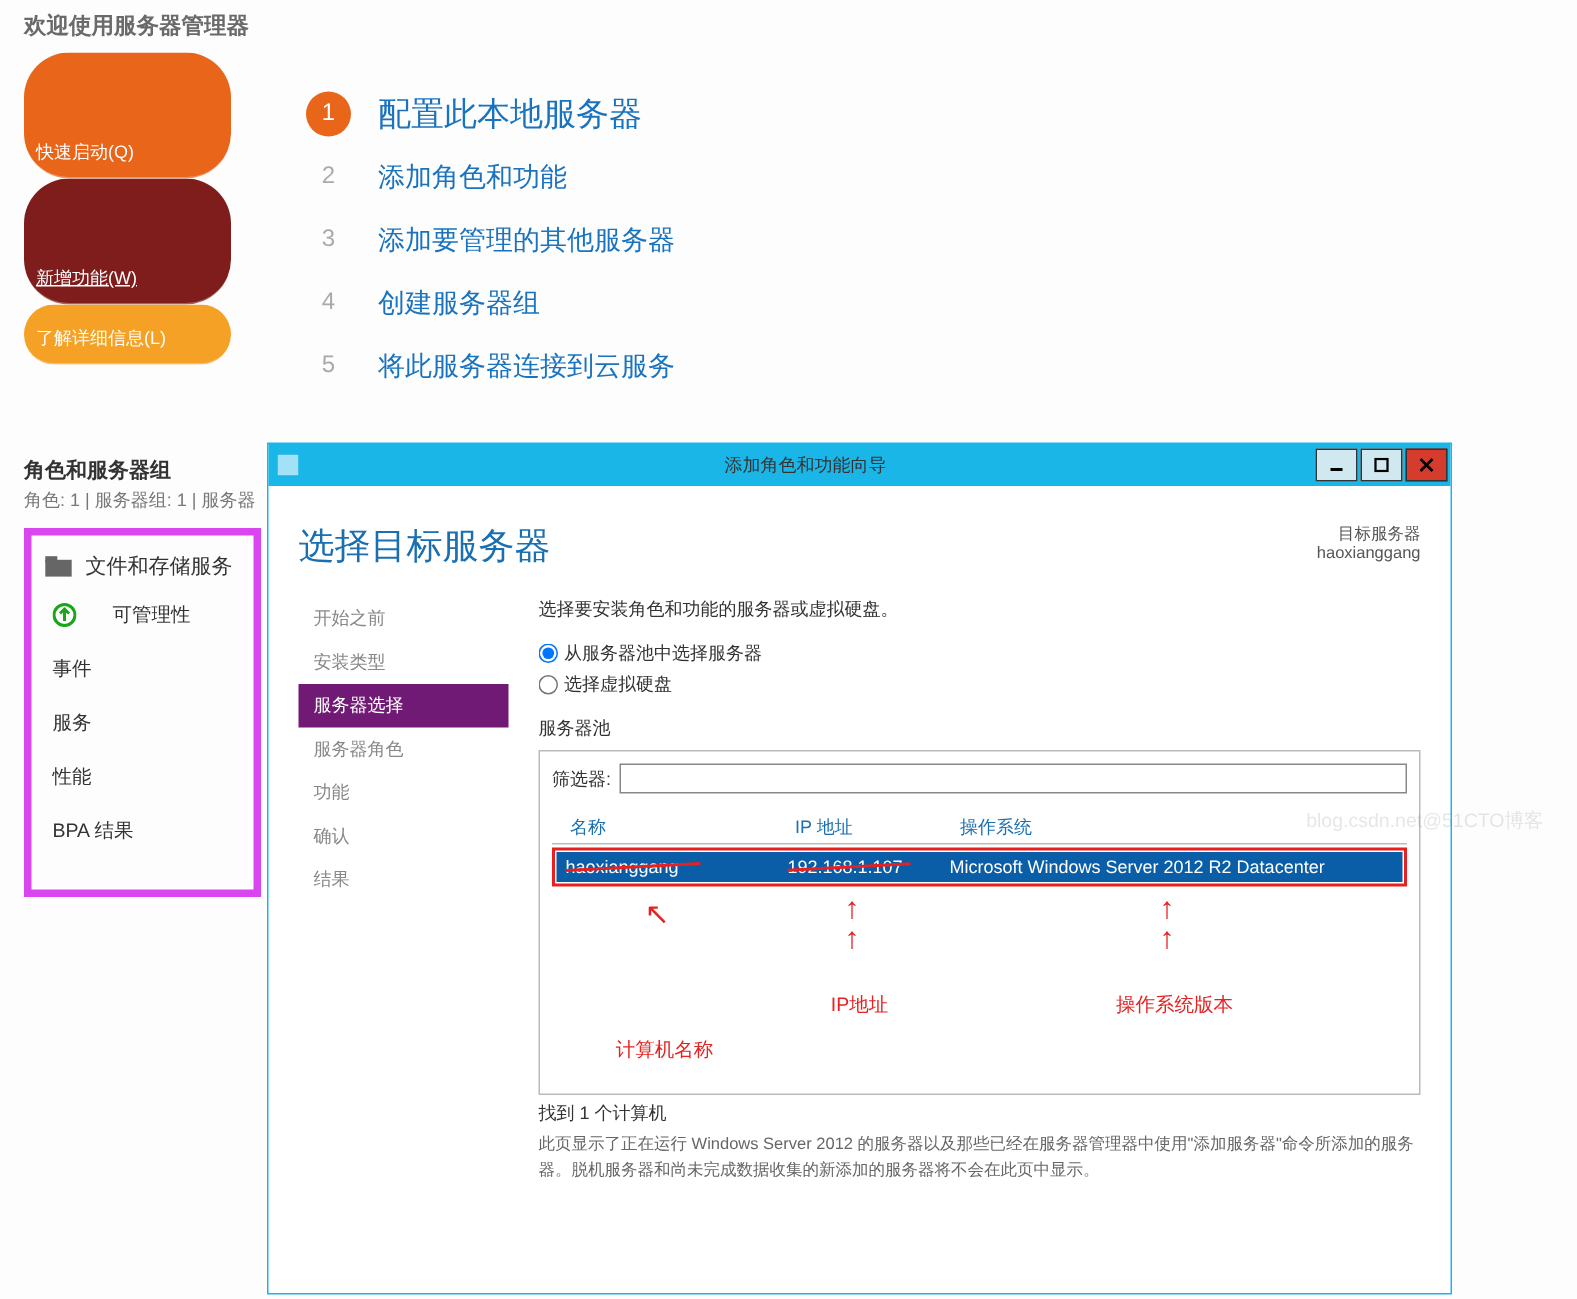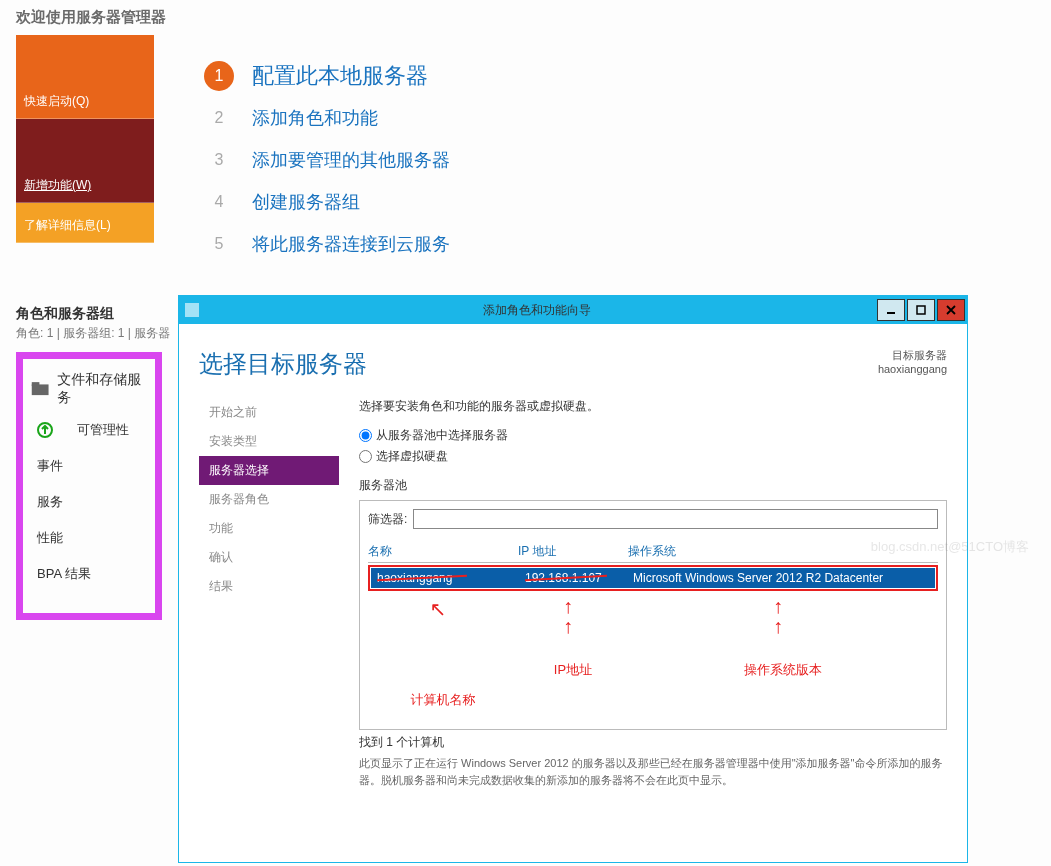--- a/index.html
+++ b/index.html
@@ -2,39 +2,39 @@
 <html><head>
   <meta charset="utf-8">
   <style>
     * { box-sizing: border-box; margin: 0; padding: 0; font-family: "Microsoft YaHei", "Segoe UI", sans-serif; }
     body { background: #fdfdfd; width: 1051px; height: 866px; overflow: hidden; position: relative; }
 
     .welcome-title { color: #6a6a6a; font-size: 15px; font-weight: bold; padding: 8px 16px; }
 
     .dashboard { display: flex; }
     .sidebar-tabs { width: 138px; display: flex; flex-direction: column; margin-left: 16px; }
-    .tab-item { height: 84px; display: flex; align-items: flex-end; padding: 8px; font-size: 12px; color: #fff; border-bottom: 1px solid rgba(255,255,255,0.3); cursor: default; }
+    .tab-item { height: 84px; display: flex; align-items: flex-end; padding: 8px; font-size: 12px; color: #fff; border-bottom: 1px solid rgba(255,255,255,0.3); cursor: default; border-radius: 30px; }
     .tab-quick { background: #e8651a; }
     .tab-addnew { background: #7f1d1d; color: #fff; text-decoration: underline; }
     .tab-more { background: #f4a125; color: #fff; height: 40px; }
 
     .quickstart { flex: 1; padding: 26px 20px 0 50px; }
     .step { display: flex; align-items: center; gap: 18px; margin-bottom: 12px; }
     .step-circle { width: 30px; height: 30px; border-radius: 50%; display: flex; align-items: center; justify-content: center; font-size: 16px; }
     .step-1 .step-circle { background: #e8651a; color: #fff; }
     .step-title { font-size: 22px; }
     .step-1 .step-title { color: #1a73bf; }
     .step-other .step-circle { color: #aaa; }
     .step-other .step-title { color: #1a73bf; font-size: 18px; }
 
     .roles-section { margin: 34px 16px 0 16px; }
     .roles-heading { font-size: 14px; font-weight: bold; color: #333; }
     .roles-sub { font-size: 12px; color: #777; margin-top: 2px; }
 
-    .file-panel { border: 7px solid #d946ef; margin: 10px 0 0 16px; width: 146px; padding: 12px 8px; }
+    .file-panel { border: 5px solid #d946ef; margin: 10px 0 0 16px; width: 158px; padding: 12px 8px; }
     .file-panel .panel-header { display: flex; align-items: center; gap: 8px; font-size: 14px; color: #333; margin-bottom: 14px; }
     .file-panel .panel-header svg { width: 20px; height: 16px; }
     .file-panel .row { display: flex; align-items: center; gap: 24px; font-size: 13px; margin: 4px 0 18px 6px; color: #333; }
     .file-panel .row svg { width: 16px; height: 16px; }
     .file-panel .row-green svg { color: #1aa51a; }
 
     
     .dialog { position: absolute; left: 178px; top: 295px; width: 790px; height: 568px; border: 1px solid #1bb6e8; background: #fff; display: flex; flex-direction: column; }
     .titlebar { background: #1bb6e8; height: 28px; display: flex; align-items: center; justify-content: space-between; padding: 0 2px; }
     .titlebar-left { display: flex; align-items: center; gap: 6px; padding-left: 4px; }
@@ -59,21 +59,21 @@
     .radio-row { display: flex; align-items: center; gap: 4px; margin-bottom: 4px; }
     .radio-row input { margin: 0; }
 
     .pool-label { margin-top: 12px; margin-bottom: 6px; }
     .pool-box { border: 1px solid #bbb; padding: 8px; }
     .filter-row { display: flex; align-items: center; gap: 6px; margin-bottom: 14px; }
     .filter-input { flex: 1; border: 1px solid #888; height: 20px; padding: 0 4px; font-size: 12px; }
 
     .table { font-size: 12px; }
     .th-row { display: flex; color: #1a6fb0; border-bottom: 1px solid #bbb; padding-bottom: 2px; }
-    .th-name { width: 150px; }
+    .th-name { width: 150px; margin-left: 12px; }
     .th-ip { width: 110px; }
     .th-os { flex: 1; }
 
     .red-box { border: 2px solid #e72020; margin-top: 2px; padding: 1px; }
     .td-row { display: flex; background: #0a5ea8; color: #fff; padding: 3px 6px; align-items: center; }
     .td-name { width: 148px; position: relative; }
     .td-ip { width: 108px; position: relative; }
     .td-os { flex: 1; }
     .strike { position: absolute; left: 0; top: 50%; height: 2px; background: #e72020; transform: translateY(-50%) rotate(-3deg); }
 

